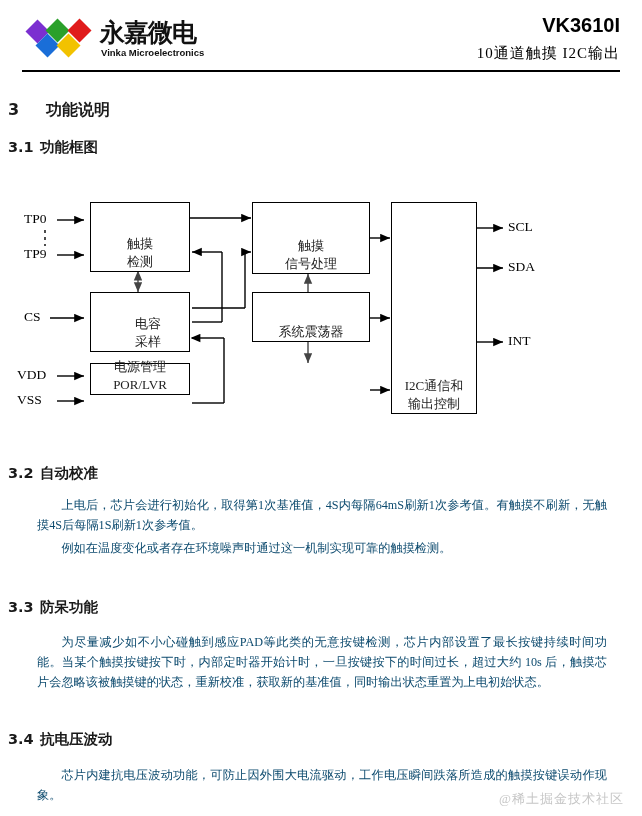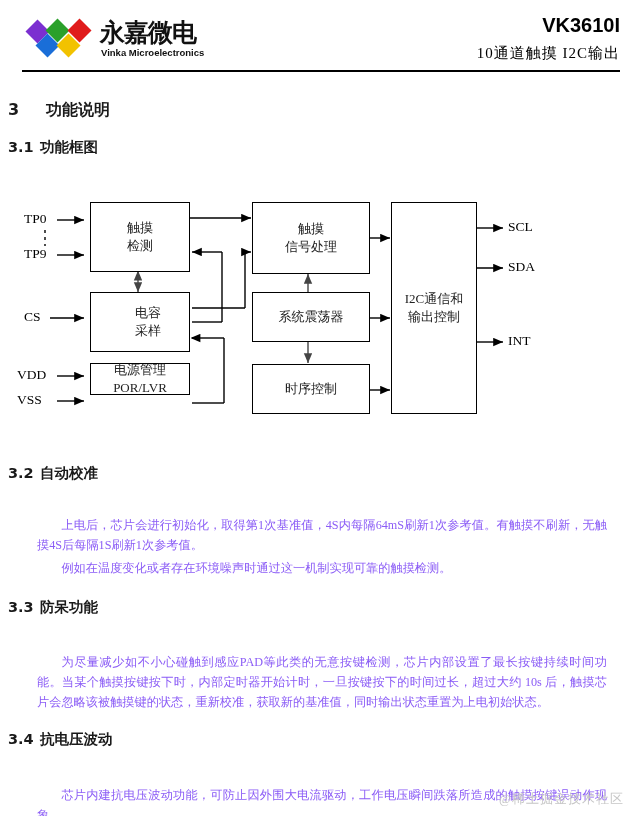--- a/index.html
+++ b/index.html
@@ -115,26 +115,25 @@
   #hd-32   { left: 8px;  top: 464px; }
   #hd-33   { left: 8px;  top: 598px; }
   #hd-34   { left: 8px;  top: 730px; }
 
   
   .para {
     position: absolute;
     font-family: "Liberation Serif", "DejaVu Serif", serif;
     font-size: 12.2px;
     line-height: 20px;
-    color: #8b5cf6;
+    color: #0c4a6e;
     text-align: justify;
     text-indent: 2em;
     width: 570px;
     left: 37px;
-    margin-top: 20px;
   }
   #p-32a { top: 495px; }
   #p-32b { top: 538px; }
   #p-33a { top: 632px; }
   #p-34a { top: 765px; }
 
   
   #watermark {
     position: absolute;
     right: 18px; top: 790px;
@@ -152,21 +151,21 @@
     width: 642px; height: 250px;
   }
   .blk {
     position: absolute;
     border: 1.3px solid #000;
     background: #fff;
     box-sizing: border-box;
     display: flex;
     flex-direction: column;
     align-items: center;
-    justify-content: center;
+    justify-content: flex-end;
     font-family: "Liberation Serif", "DejaVu Serif", serif;
     font-size: 13px;
     line-height: 18px;
     color: #222;
     text-align: center;
   }
   .blk .ln { display: block; white-space: nowrap; }
 
   .pinlbl {
     position: absolute;
@@ -308,23 +307,20 @@
 
   <div class="blk" id="blk-signal-proc" style="left:252px; top:22px; width:118px; height:72px;">
     <span class="ln">触摸</span>
     <span class="ln">信号处理</span>
   </div>
 
   <div class="blk" id="blk-oscillator" style="left:252px; top:112px; width:118px; height:50px;">
     <span class="ln">系统震荡器</span>
   </div>
 
-  <div class="blk" id="blk-timing-ctrl" style="left:252px; top:184px; width:118px; height:50px;">
-    <span class="ln">时序控制</span>
-  </div>
 
   <div class="blk" id="blk-i2c-ctrl" style="left:391px; top:22px; width:86px; height:212px;">
     <span class="ln">I2C通信和</span>
     <span class="ln">输出控制</span>
   </div>
 
   <div class="pinlbl" style="left:24px; top:31px;">TP0</div>
   <div class="pinlbl" style="left:24px; top:66px;">TP9</div>
   <div class="pinlbl" style="left:24px; top:129px;">CS</div>
   <div class="pinlbl" style="left:17px; top:187px;">VDD</div>

